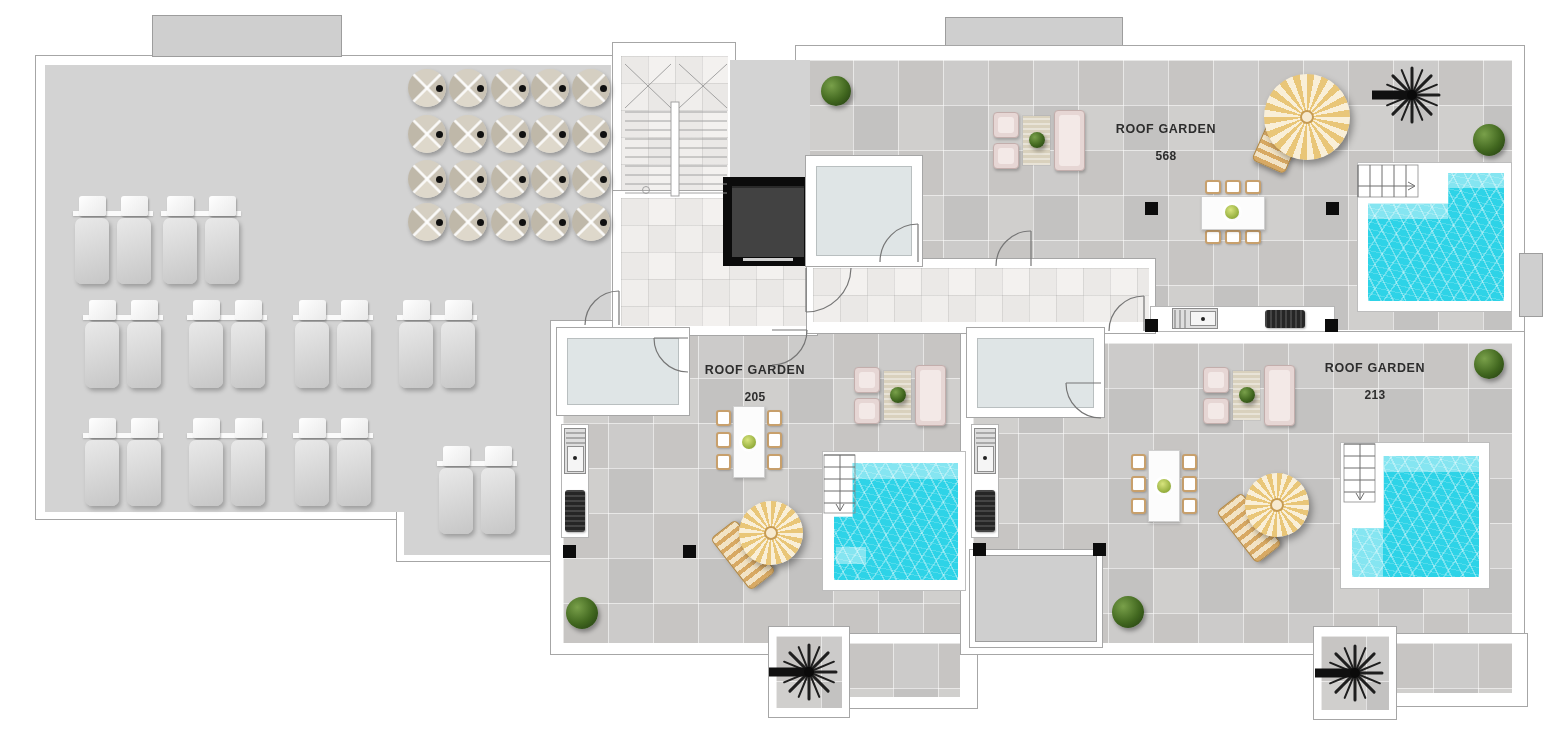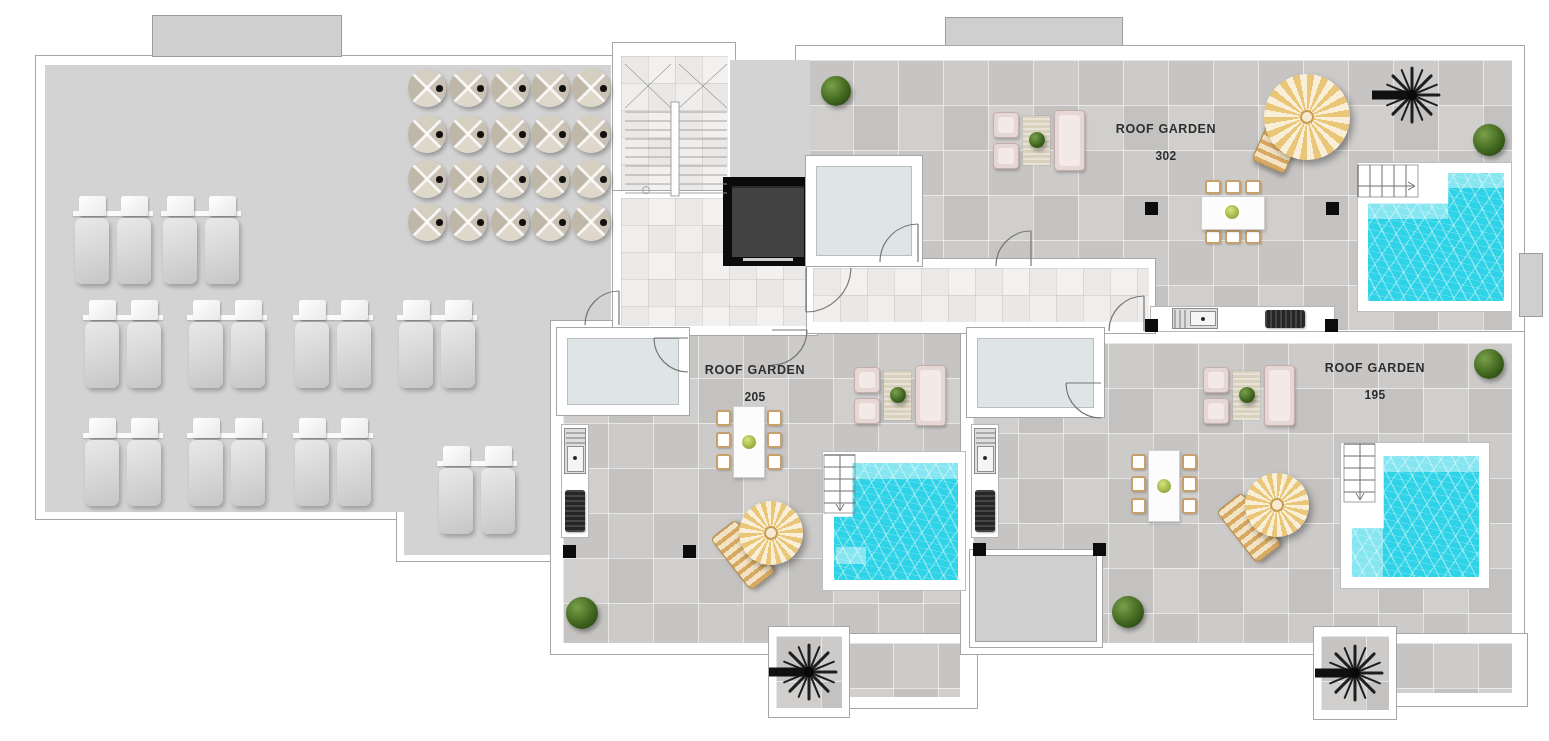--- a/index.html
+++ b/index.html
@@ -227,25 +227,25 @@
 
   <div class="sl" style="left:1264px;top:100px;width:34px;height:68px;transform:rotate(24deg)"></div>
   <div class="ou" style="left:1264px;top:74px;width:86px;height:86px"></div>
   <div class="sl" style="left:727px;top:522px;width:30px;height:64px;transform:rotate(-38deg)"></div>
   <div class="ou" style="left:739px;top:501px;width:64px;height:64px"></div>
   <div class="sl" style="left:1233px;top:495px;width:30px;height:64px;transform:rotate(-38deg)"></div>
   <div class="ou" style="left:1245px;top:473px;width:64px;height:64px"></div>
 
   <div class="lbl" style="left:1086px;top:122px">
     <div>ROOF GARDEN</div>
-    <div class="num">302</div>
+    <div class="num">568</div>
   </div>
   <div class="lbl" style="left:1295px;top:361px">
     <div>ROOF GARDEN</div>
-    <div class="num">195</div>
+    <div class="num">213</div>
   </div>
   <div class="lbl" style="left:675px;top:363px">
     <div>ROOF GARDEN</div>
     <div class="num">205</div>
   </div>
 
   <div id="gen" class="abs" style="left:0;top:0;width:0;height:0">
       <div class="lp" style="left: 73px; top: 196px;">
         <div class="lbar" style=""></div>
         <div class="lng" style="left: 2px;">

